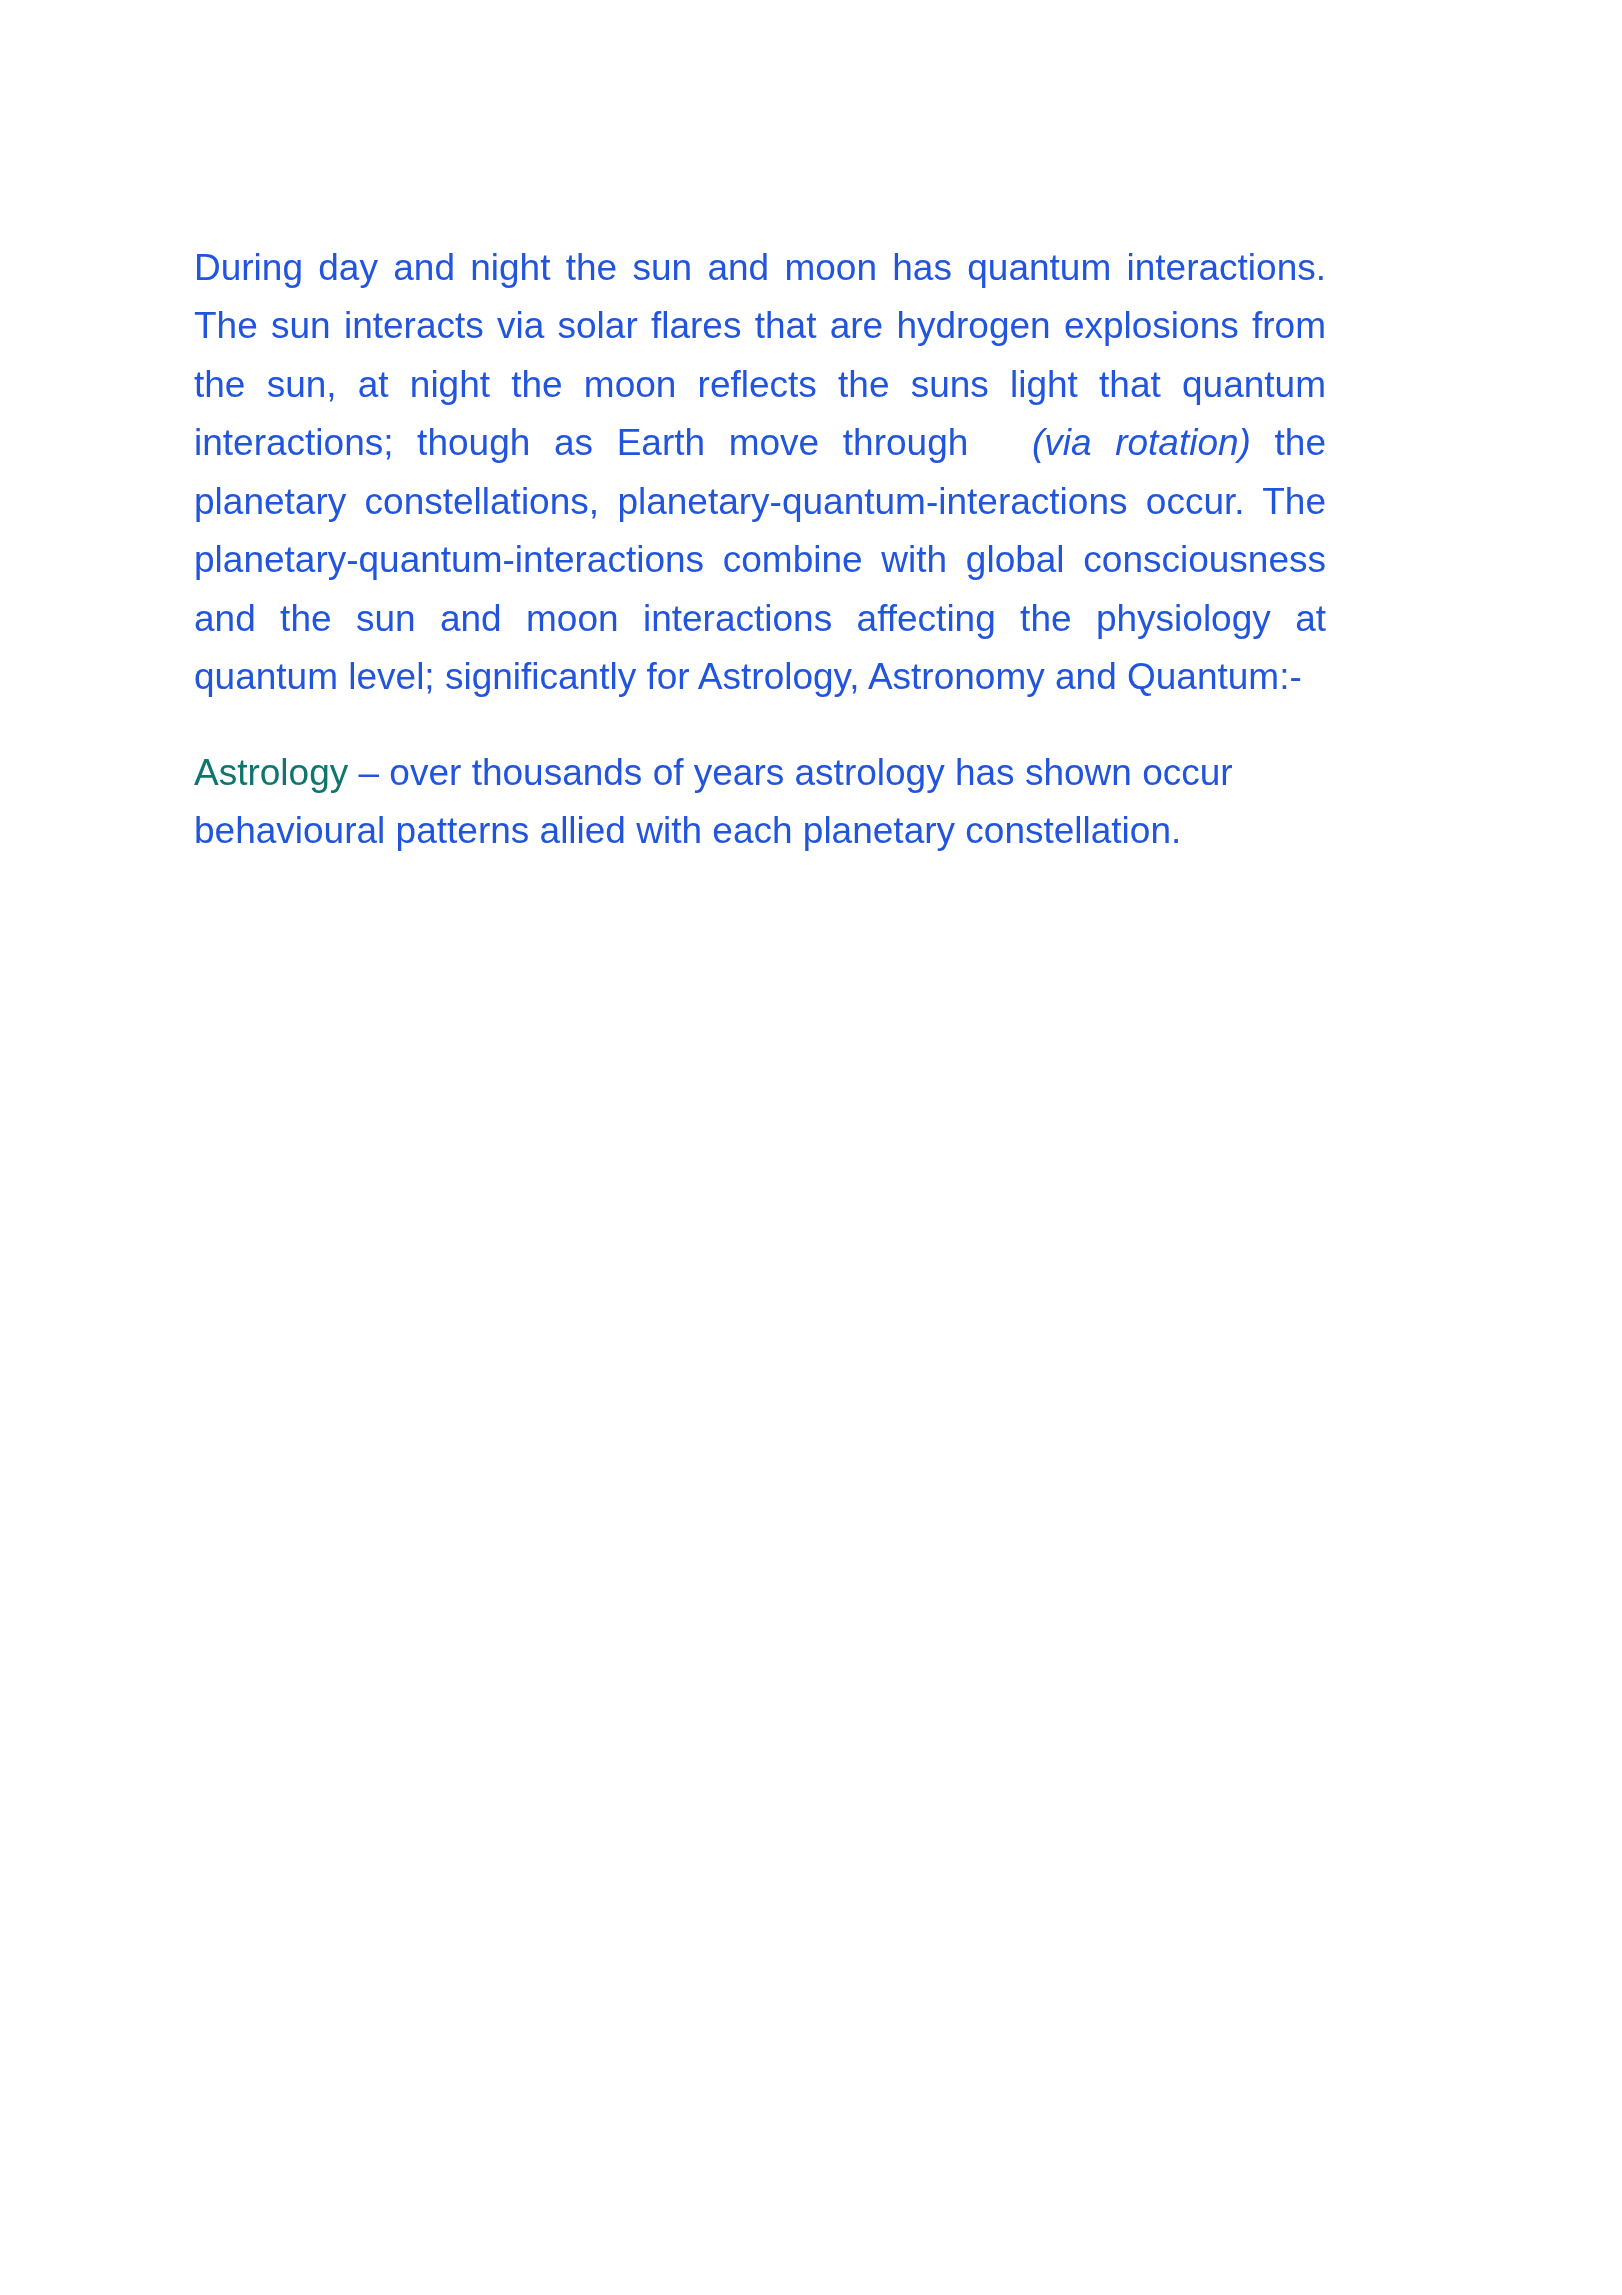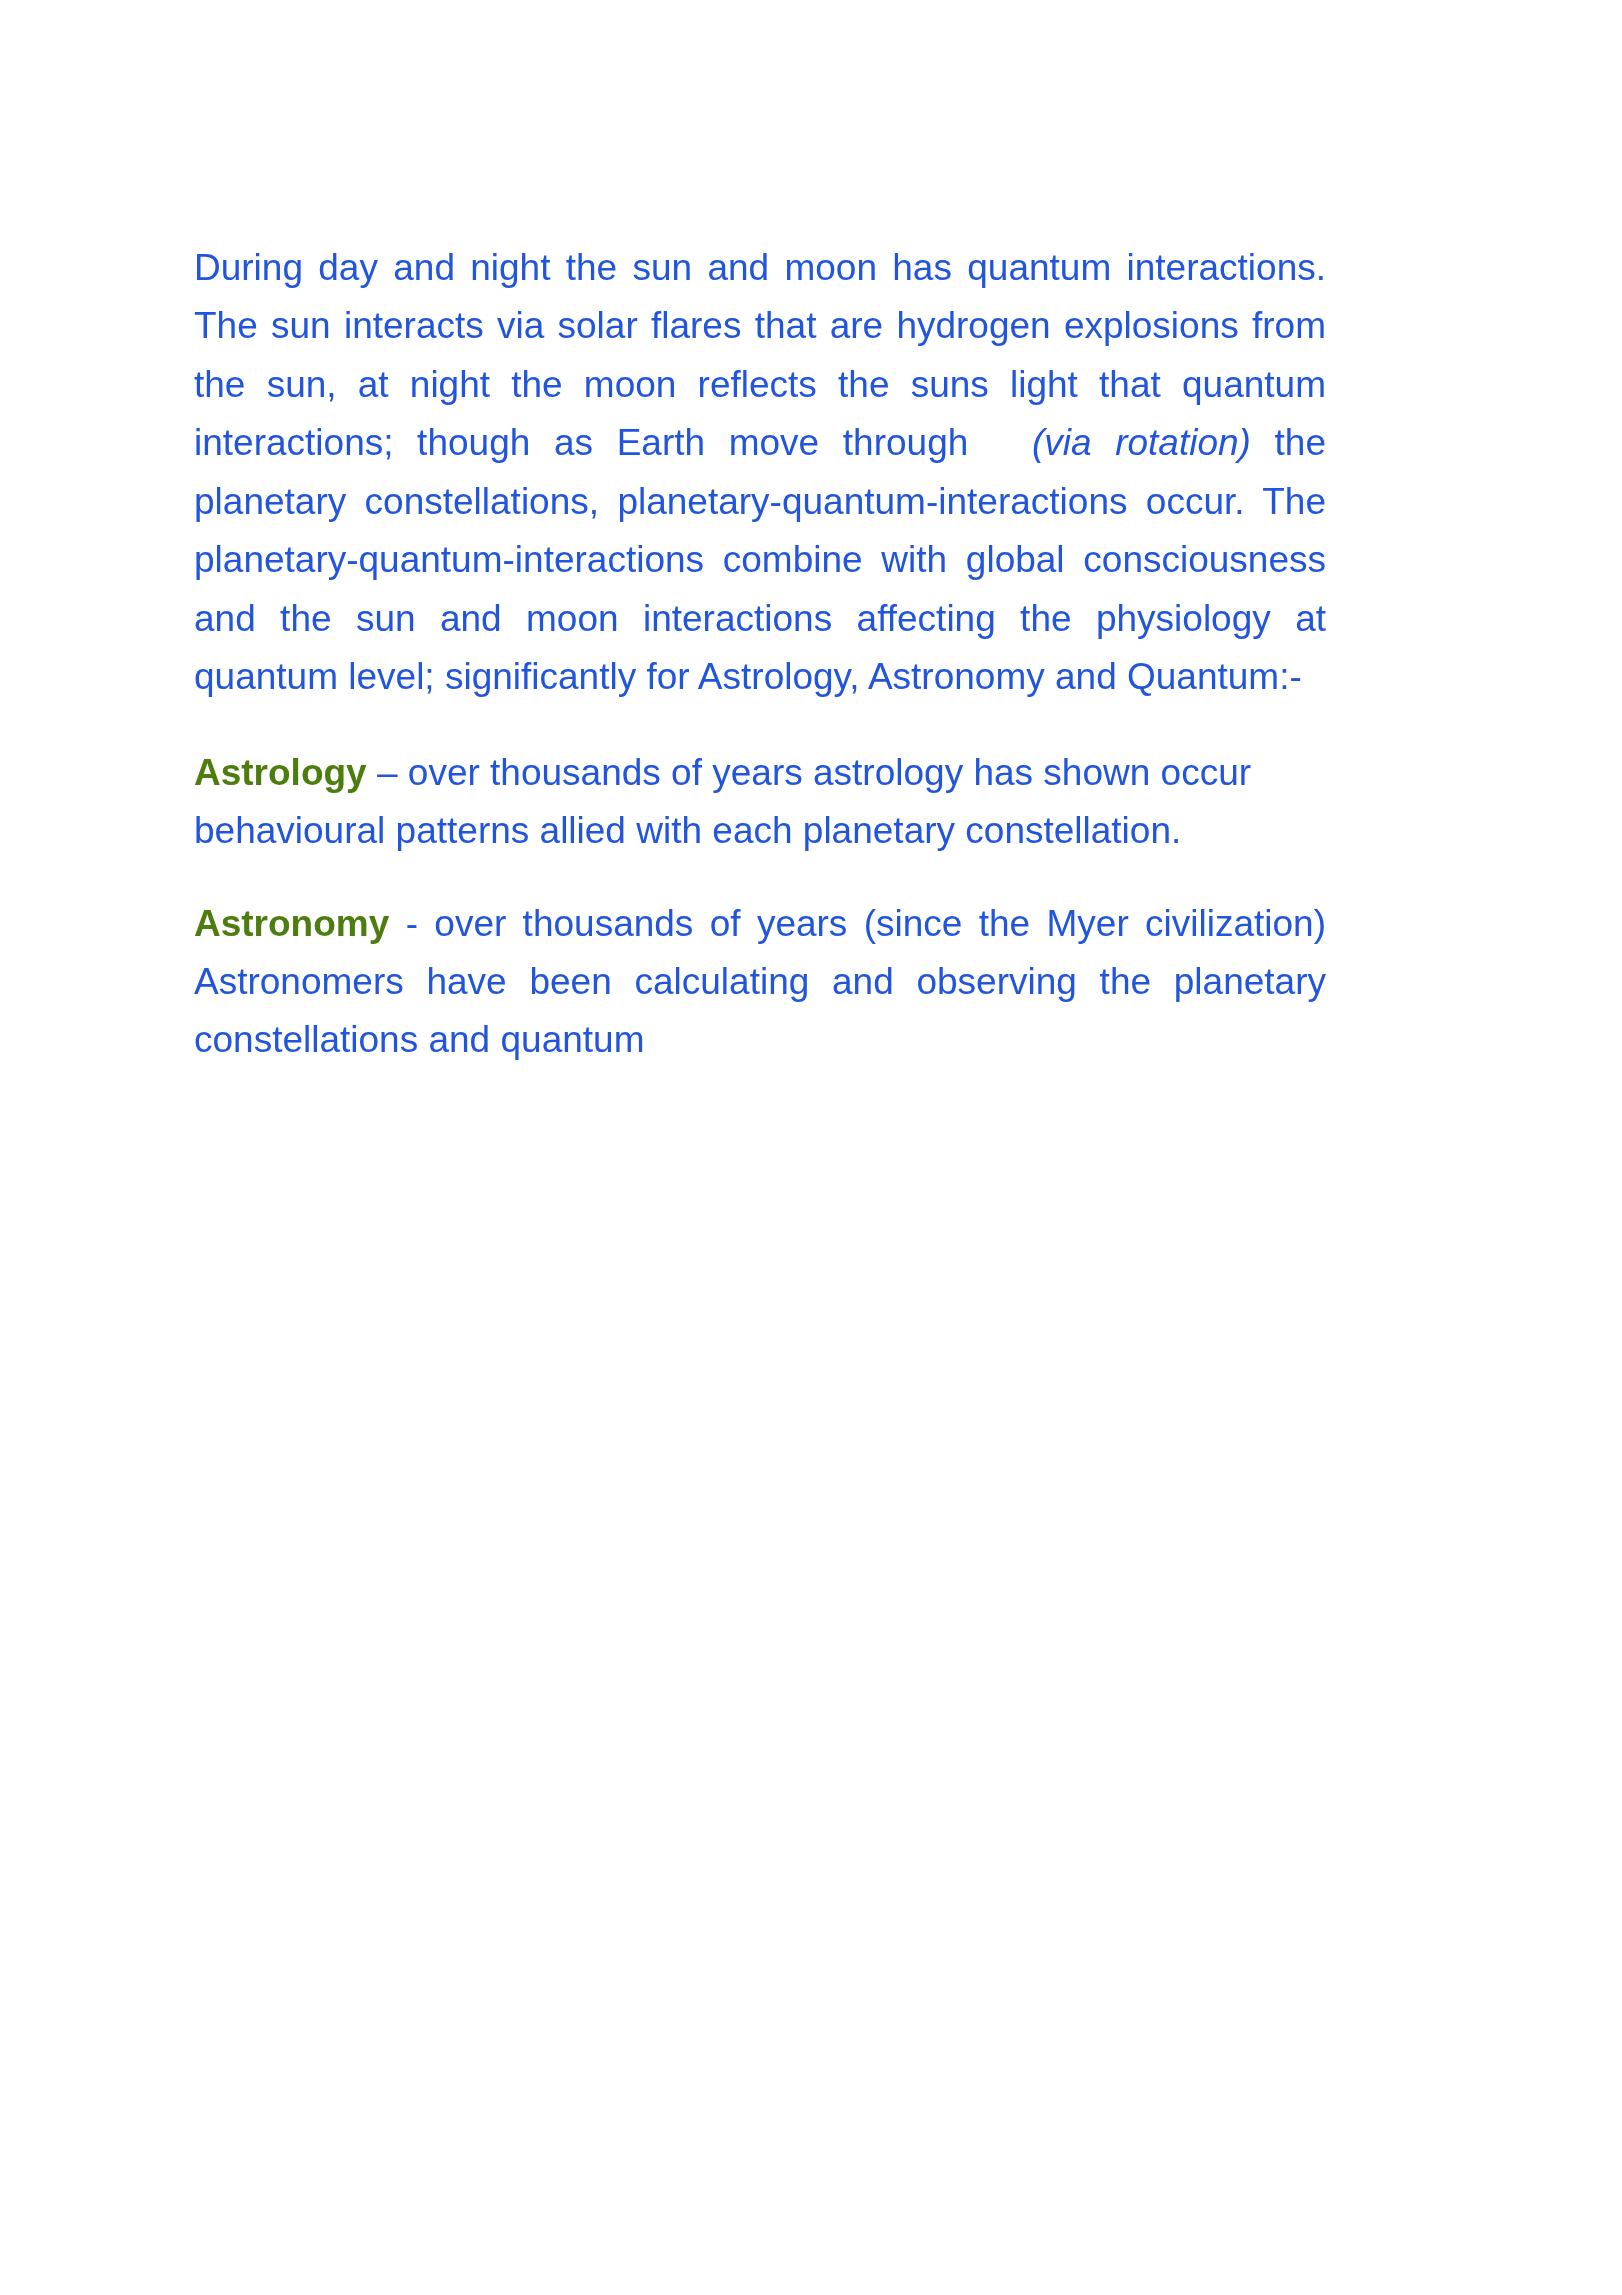--- a/index.html
+++ b/index.html
@@ -51,38 +51,37 @@
     height: 37px;
   }
   .spacer-sm {
     height: 34px;
   }
   .italic {
     font-style: italic;
     margin-left: 40px;
   }
   .kw {
-    color: #4d7c0f;
-    font-weight: bold;
+    color: #0f766e;
+    font-weight: normal;
   }
 </style>
 </head>
 <body>
 
 <div class="page">
 
 
   <div class="content">
 
     <p class="body-par"><span>During day and night the sun and moon has quantum interactions. The sun interacts via solar flares that are hydrogen explosions from the sun, at night the moon reflects the suns light that quantum interactions; though as Earth move through </span><span class="italic">(via rotation)</span><span> the planetary constellations, planetary-quantum-interactions occur. The planetary-quantum-interactions combine with global consciousness and the sun and moon interactions affecting the physiology at quantum level; significantly for Astrology, Astronomy and Quantum:-</span></p>
 
     <div class="spacer"></div>
 
     <p class="body-par nojust"><span class="kw">Astrology</span><span> – over thousands of years astrology has shown occur behavioural patterns allied with each planetary constellation.</span></p>
 
     <div class="spacer-sm"></div>
 
-    <p class="body-par"><span class="kw">Astronomy</span><span> - over thousands of years (since the Myer civilization) Astronomers have been calculating and observing the planetary constellations and quantum</span></p>
 
   </div>
 
 </div>
 
 
 </body></html>

